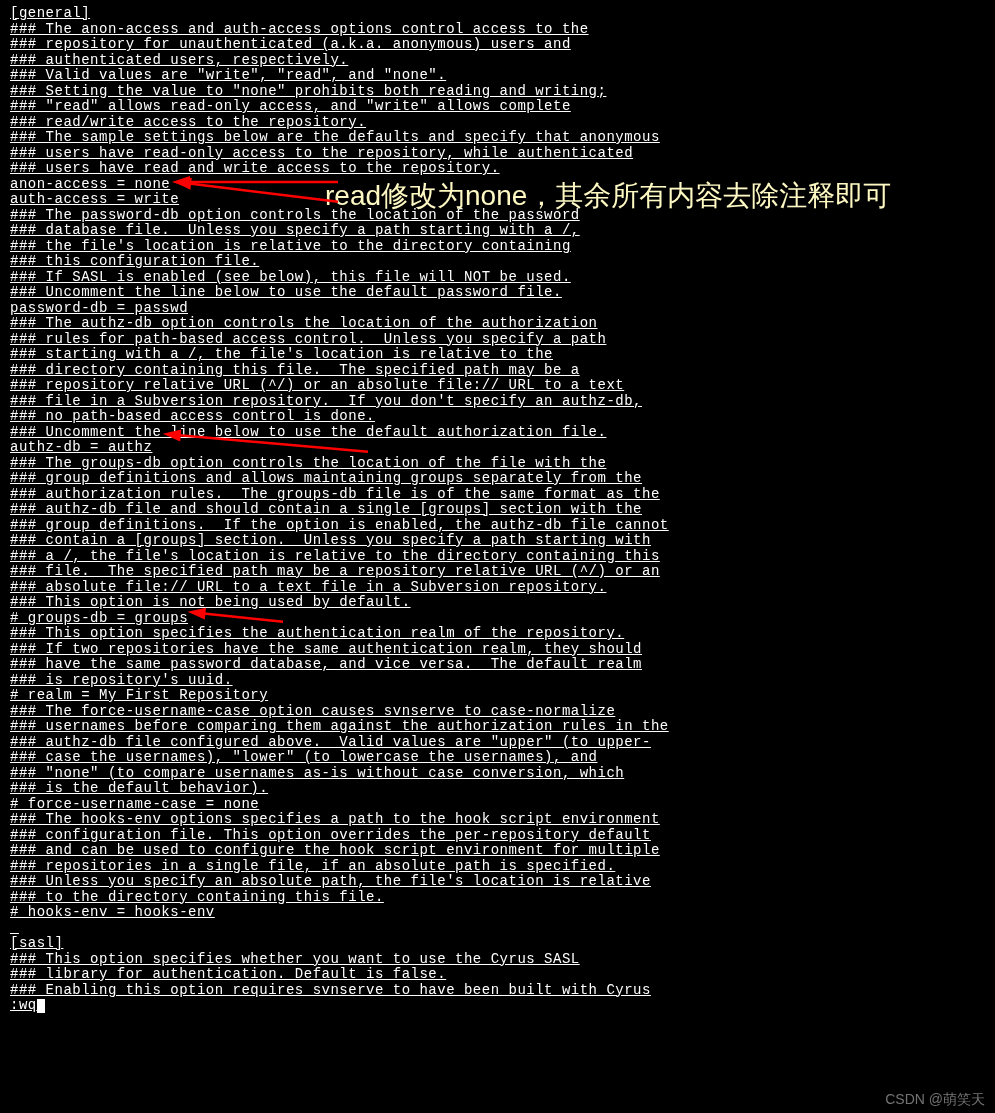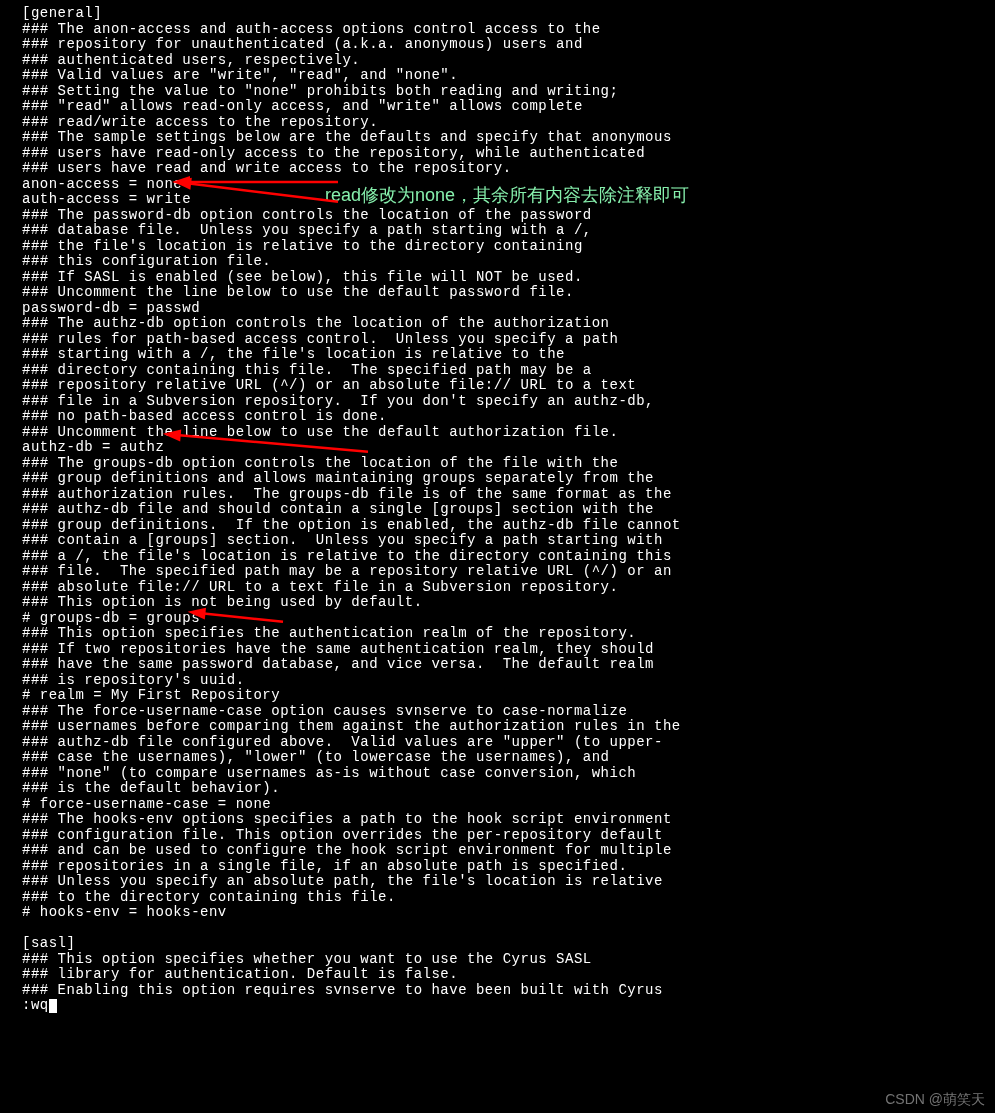--- a/index.html
+++ b/index.html
@@ -8,30 +8,31 @@
     width: 995px;
     height: 1113px;
     font-family: "Courier New", monospace;
     font-size: 14px;
     line-height: 15.5px;
     color: #fff;
     position: relative;
     overflow: hidden;
   }
   .terminal {
-    padding: 6px 22px;
+    padding: 6px 10px;
     white-space: pre;
     letter-spacing: 0.5px;
+    text-decoration: underline;
   }
   .line { display: block; }
   .annotation {
     position: absolute;
-    color: #86efac;
+    color: #fef9c3;
     font-family: "Microsoft YaHei", "SimHei", sans-serif;
-    font-size: 18px;
+    font-size: 28px;
     font-weight: 500;
     white-space: nowrap;
   }
   .arrow {
     position: absolute;
     pointer-events: none;
   }
   .cursor-block {
     display: inline-block;
     width: 8px;

